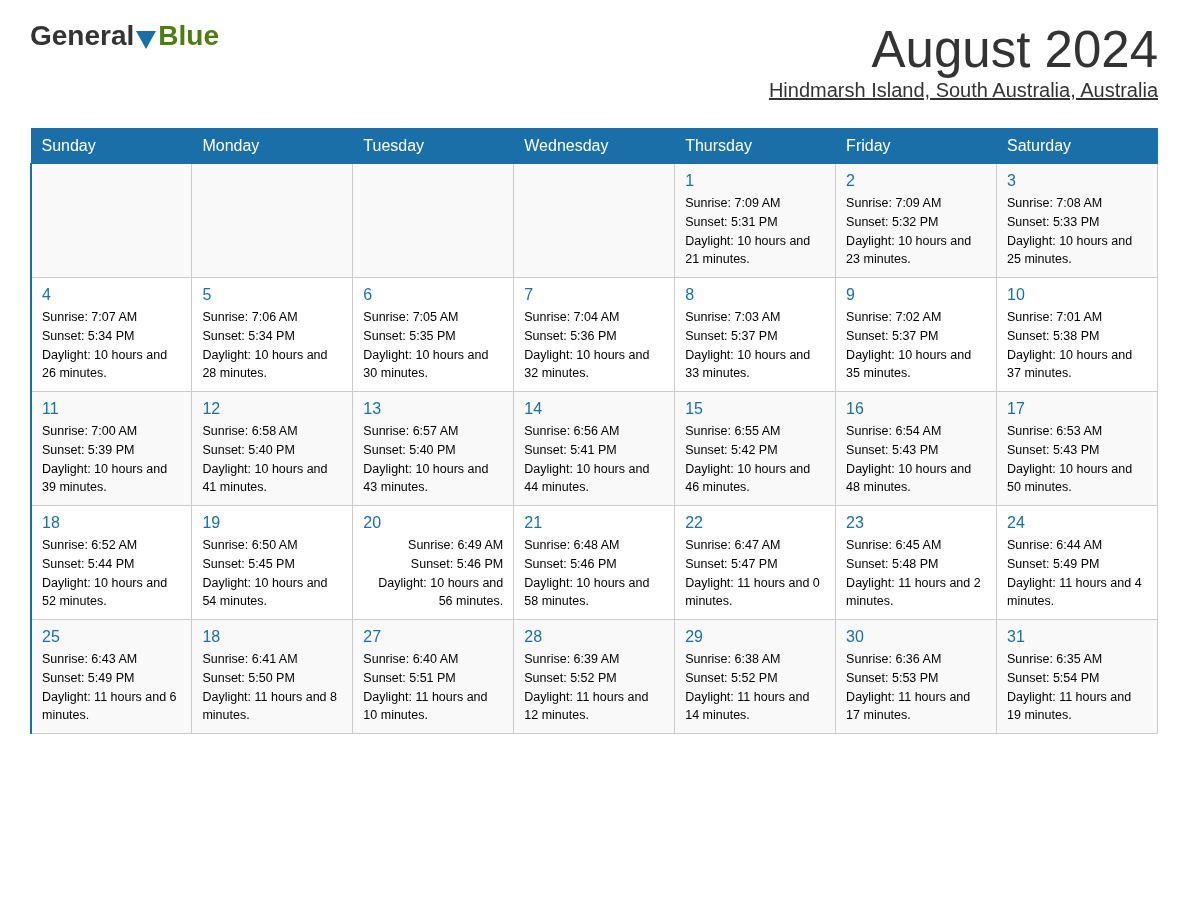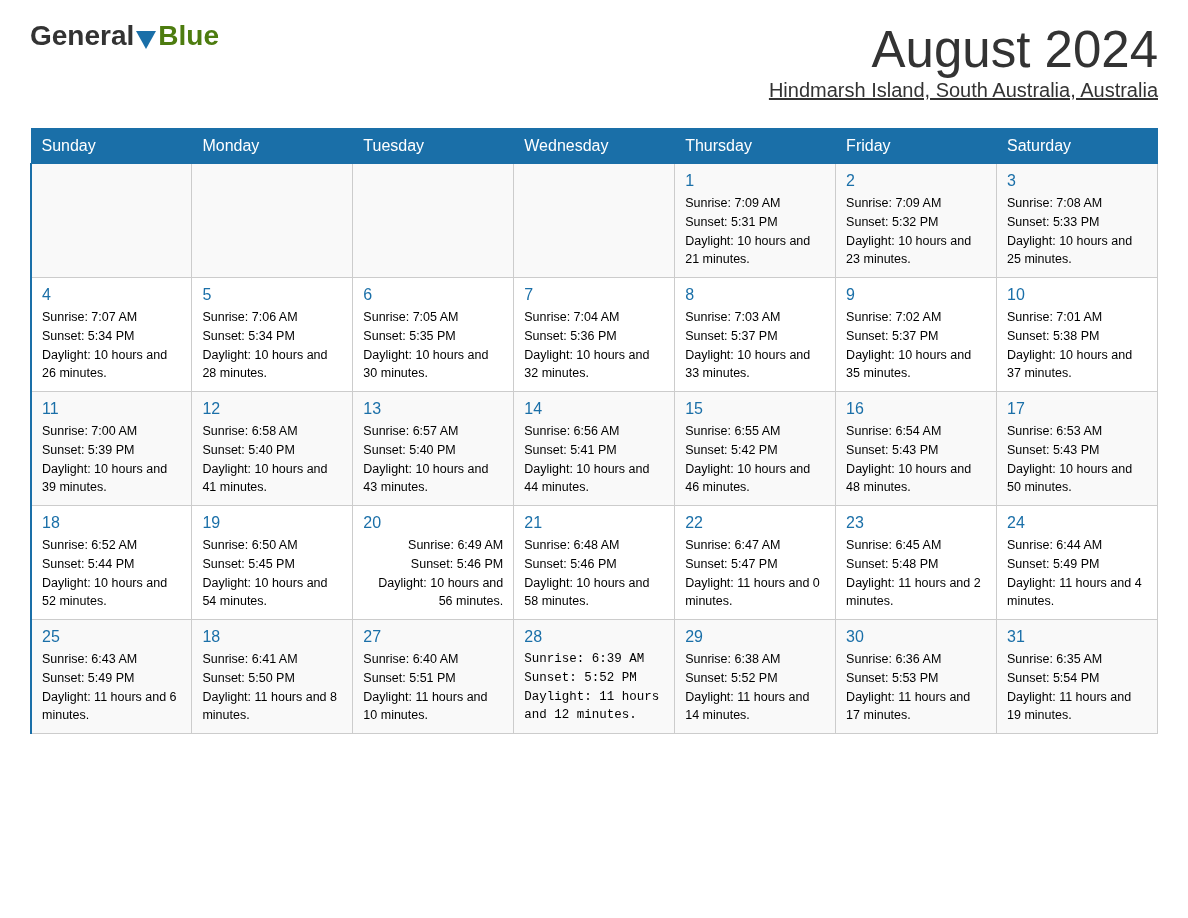--- a/index.html
+++ b/index.html
@@ -303,21 +303,21 @@
 Daylight: 11 hours and 8 minutes.</div>
         </td>
         <td>
           <span class="day-number">27</span>
           <div class="day-info" style="white-space: pre-line;">Sunrise: 6:40 AM
 Sunset: 5:51 PM
 Daylight: 11 hours and 10 minutes.</div>
         </td>
         <td>
           <span class="day-number">28</span>
-          <div class="day-info" style="white-space: pre-line; font-family: Liberation Mono, monospace;">Sunrise: 6:39 AM
+          <div class="day-info" style="white-space: pre-line;">Sunrise: 6:39 AM
 Sunset: 5:52 PM
 Daylight: 11 hours and 12 minutes.</div>
         </td>
         <td>
           <span class="day-number">29</span>
           <div class="day-info" style="white-space: pre-line;">Sunrise: 6:38 AM
 Sunset: 5:52 PM
 Daylight: 11 hours and 14 minutes.</div>
         </td>
         <td>

